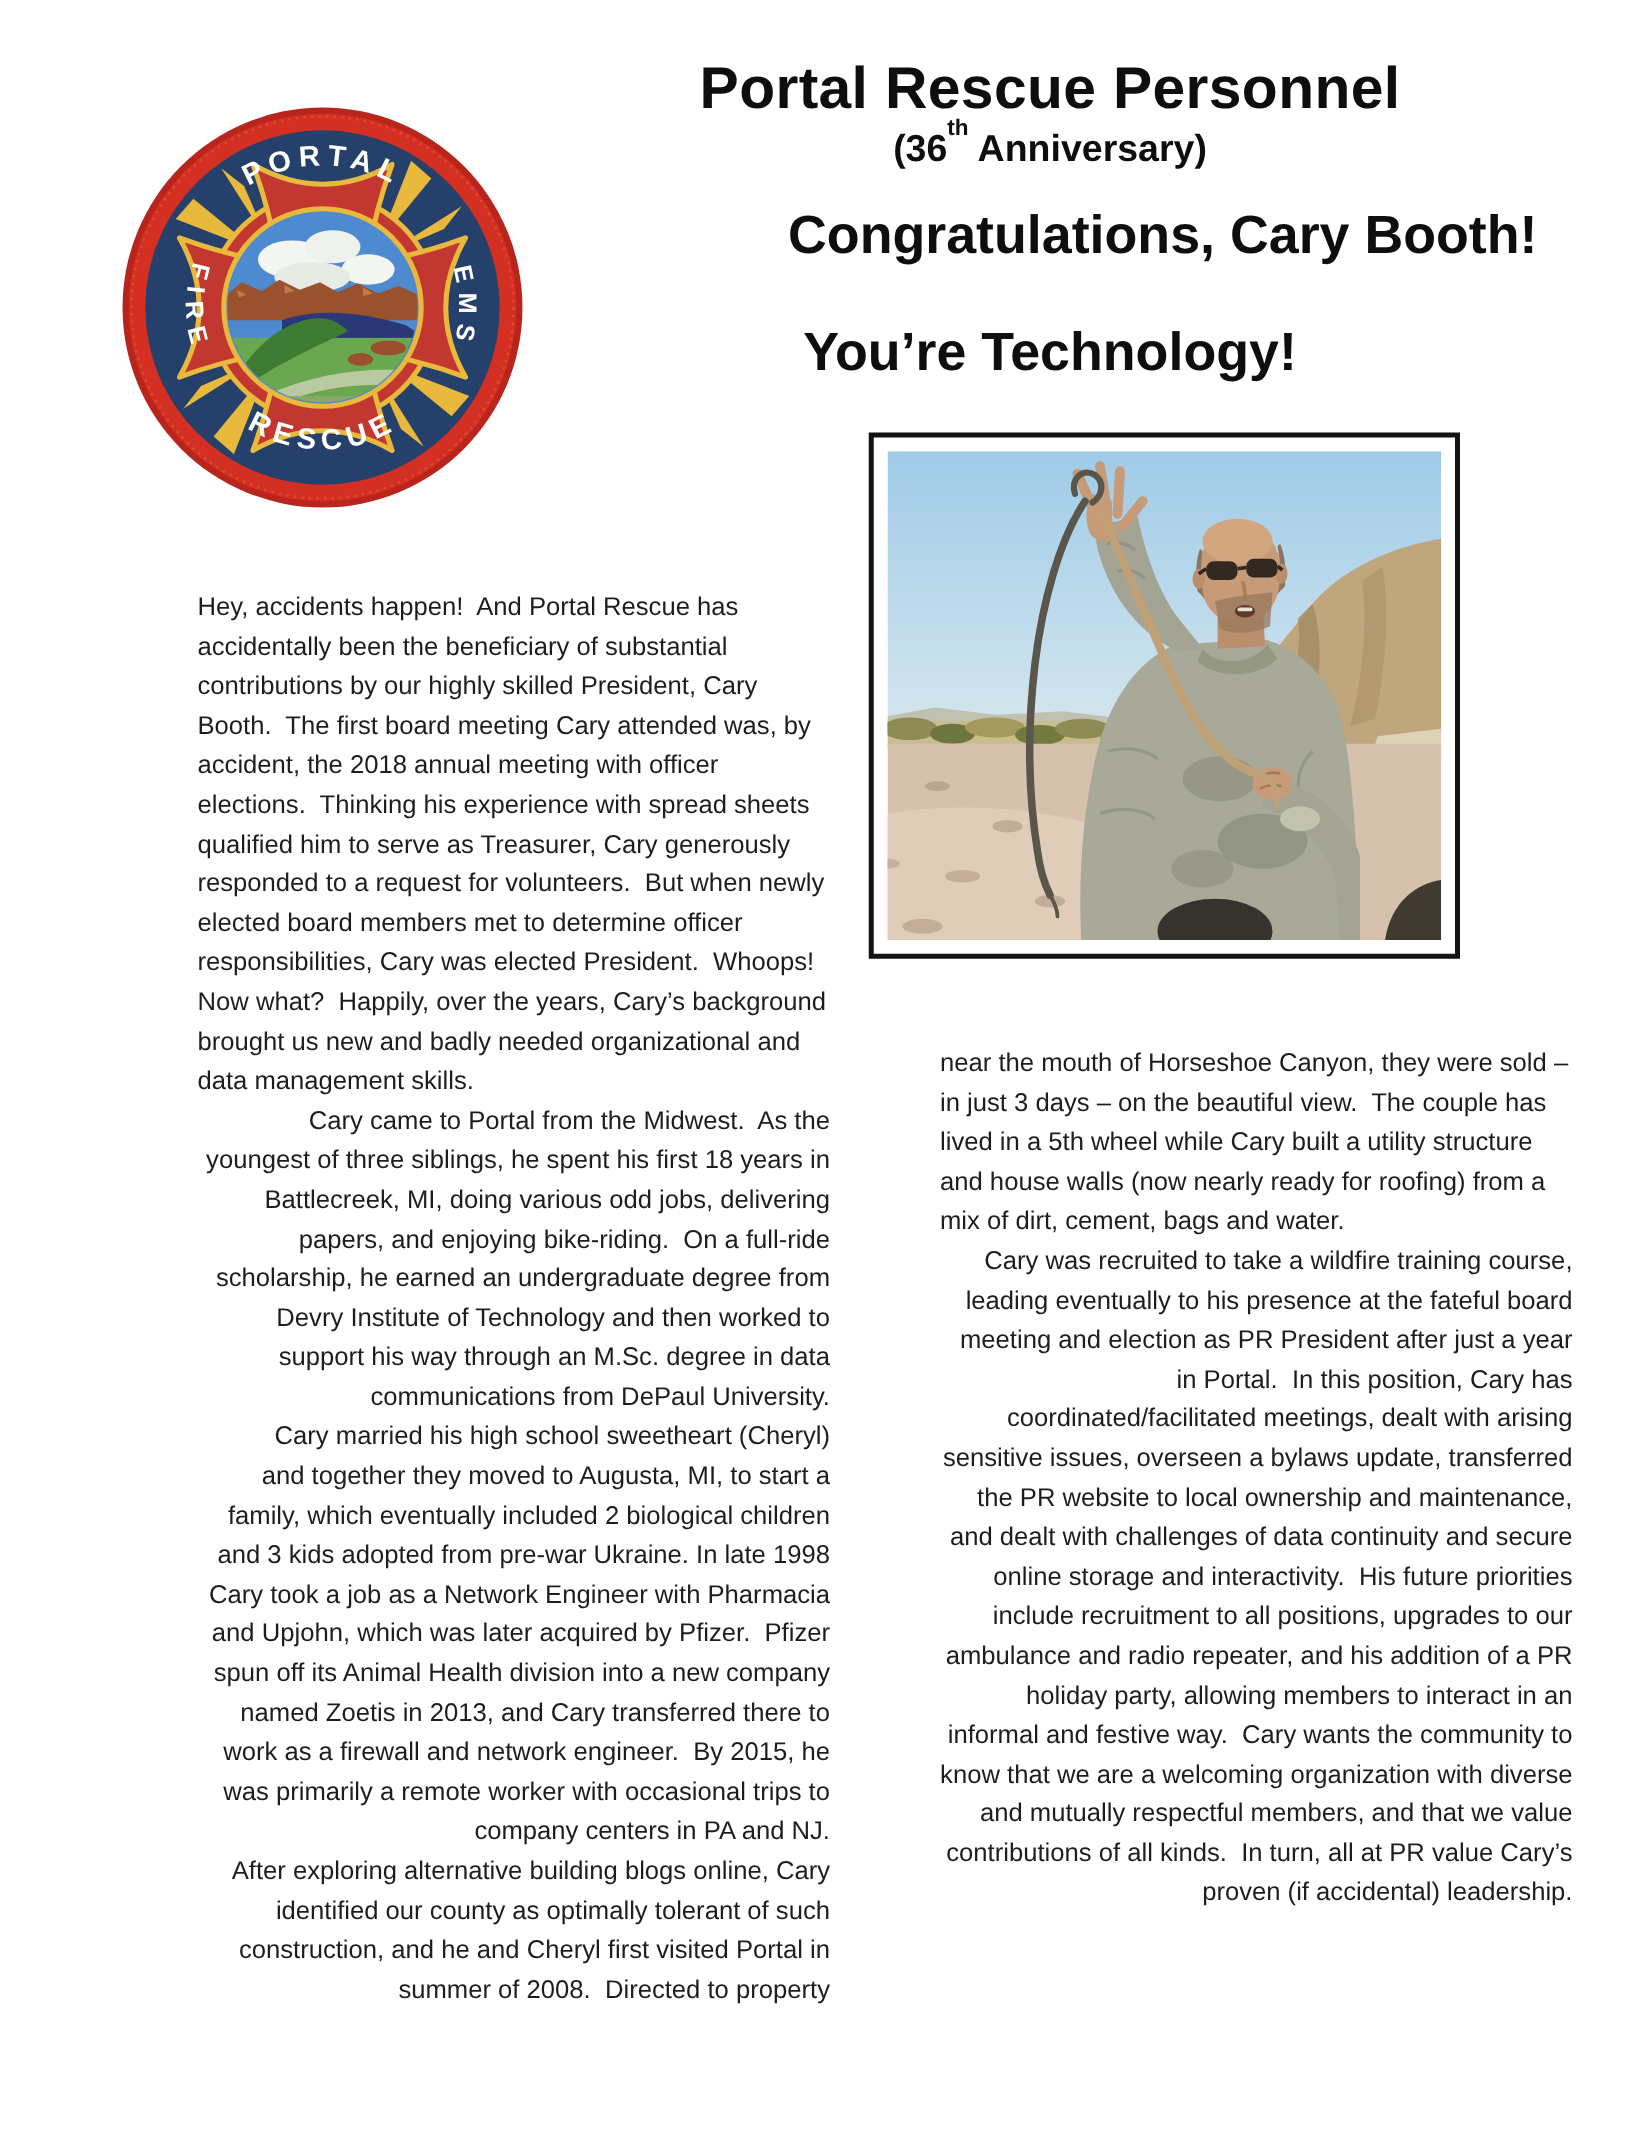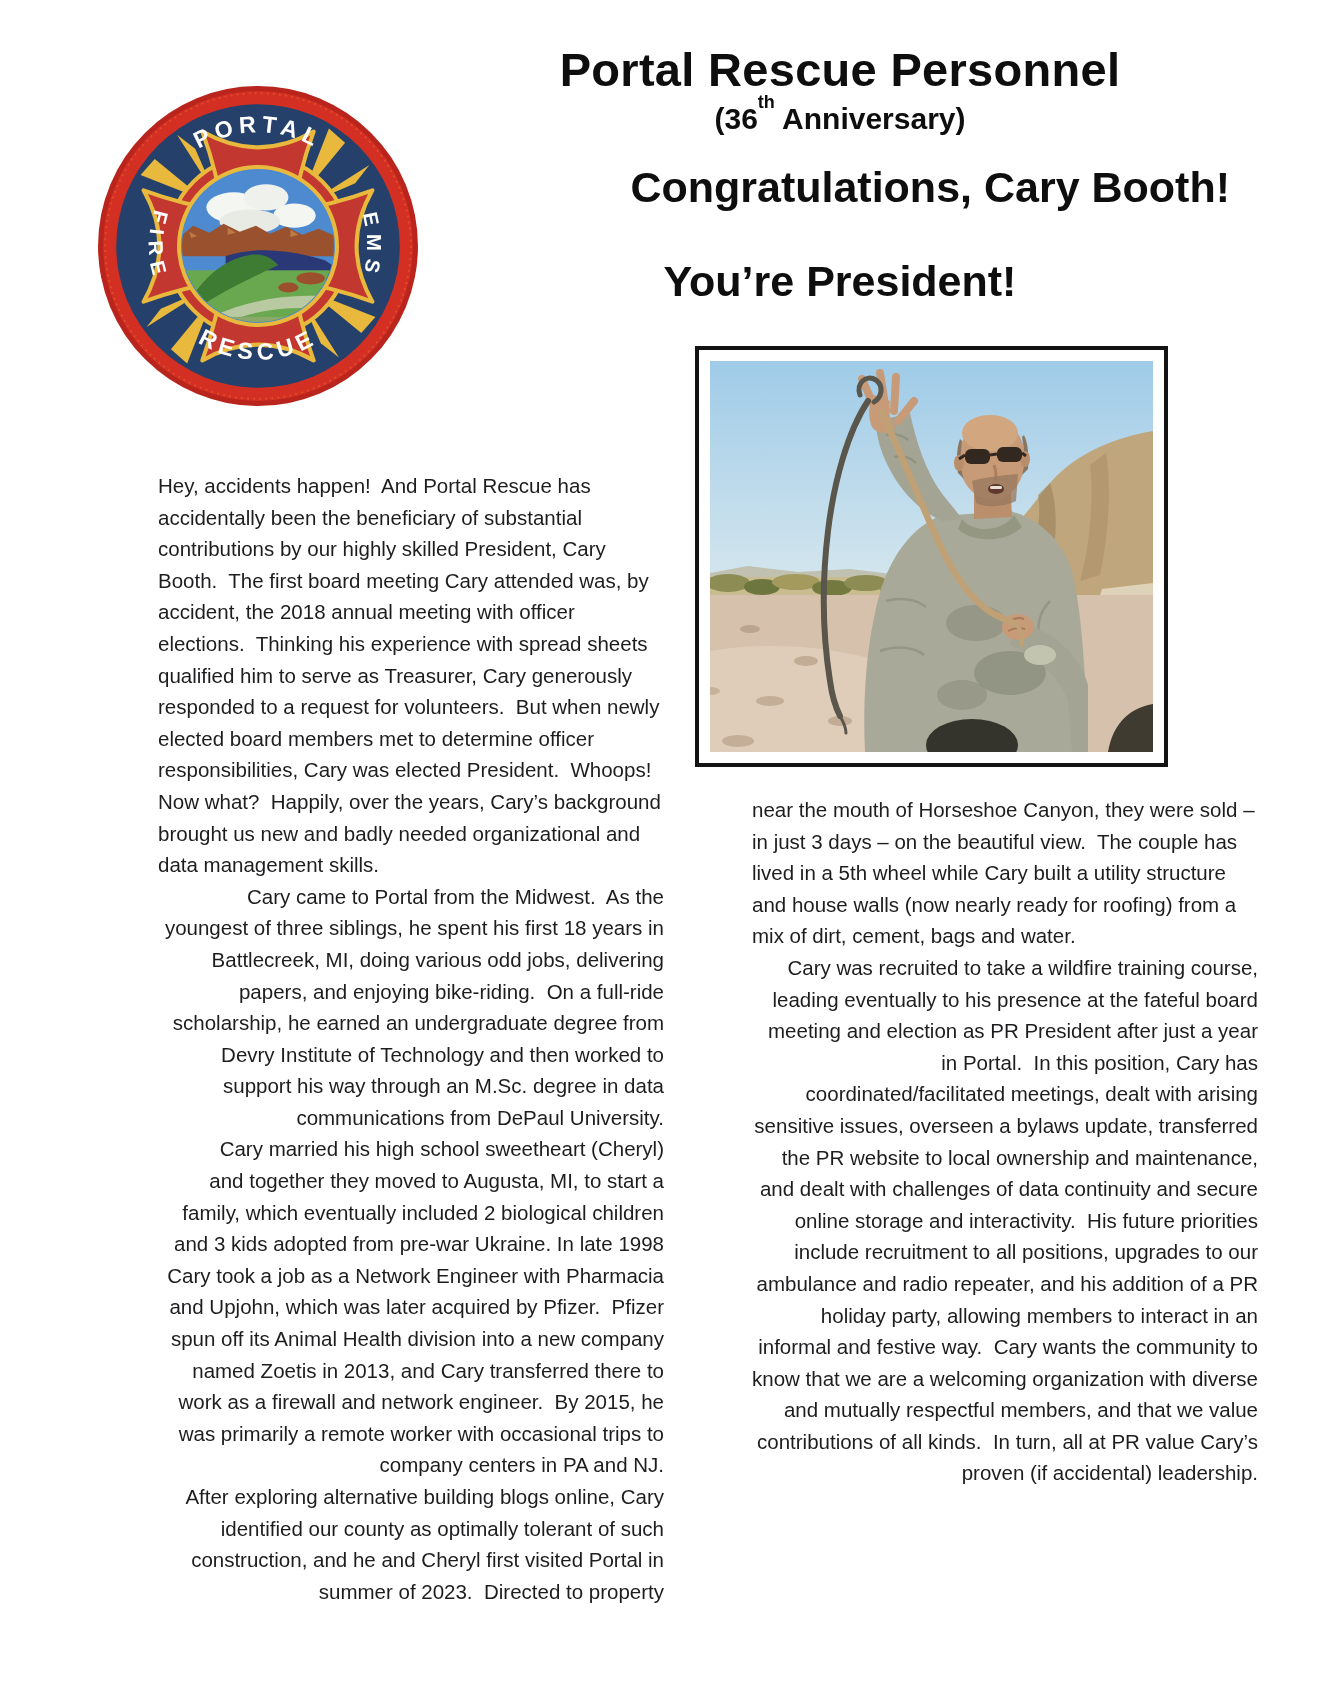--- a/index.html
+++ b/index.html
@@ -24,21 +24,21 @@
   
   .photo-frame{
     position:absolute;left:695px;top:346px;width:473px;height:421px;margin:0;
     box-sizing:border-box;border:4px solid #131313;background:#ffffff;padding:11px;
   }
   .photo-frame svg{display:block;width:443px;height:391px;}
 
   
   .col{position:absolute;font-size:20.5px;line-height:31.6px;color:#1d1d1f;margin-left:40px;}
   .col-left{left:118px;top:470px;width:506px;}
-  .col-right{left:712px;top:794px;width:506px;}
+  .col-right{left:712px;top:835px;width:506px;}
   .para{margin:0;white-space:pre-wrap;}
   .para.indent{text-indent:22px;text-align:right;}
 </style>
 </head>
 <body>
 
 <div id="page">
 
   <svg class="patch" viewBox="0 0 320 320" aria-hidden="true">
     <defs>
@@ -109,21 +109,21 @@
       <text font-size="20" letter-spacing="7">
         <textPath href="#arcRight" startOffset="50%" text-anchor="middle">EMS</textPath>
       </text>
     </g>
   </svg>
 
   <header>
     <div class="title">Portal Rescue Personnel</div>
     <div class="subtitle"><span>(36</span><sup>th</sup><span> Anniversary)</span></div>
     <div class="congrats">Congratulations, Cary Booth!</div>
-    <div class="president">You’re President!</div>
+    <div class="president">You’re Technology!</div>
   </header>
 
   <figure class="photo-frame">
     <svg viewBox="0 0 443 391" aria-hidden="true">
       <defs>
         <linearGradient id="skyGrad" x1="0" y1="0" x2="0" y2="1">
           <stop offset="0" stop-color="#9fcbe8"></stop>
           <stop offset="1" stop-color="#d6e7ee"></stop>
         </linearGradient>
       </defs>
@@ -221,20 +221,20 @@
 
       <ellipse cx="262" cy="384" rx="46" ry="26" fill="#35342c"></ellipse>
       <path d="M398,391 C403,360 423,346 443,343 L443,391 Z" fill="#3f3b31"></path>
     </svg>
   </figure>
 
   <div class="col col-left">
       <p class="para">Hey, accidents happen!  And Portal Rescue has accidentally been the beneficiary of substantial contributions by our highly skilled President, Cary Booth.  The first board meeting Cary attended was, by accident, the 2018 annual meeting with officer elections.  Thinking his experience with spread sheets qualified him to serve as Treasurer, Cary generously responded to a request for volunteers.  But when newly elected board members met to determine officer responsibilities, Cary was elected President.  Whoops!  Now what?  Happily, over the years, Cary’s background brought us new and badly needed organizational and data management skills.</p>
       <p class="para indent">Cary came to Portal from the Midwest.  As the youngest of three siblings, he spent his first 18 years in Battlecreek, MI, doing various odd jobs, delivering papers, and enjoying bike-riding.  On a full-ride scholarship, he earned an undergraduate degree from Devry Institute of Technology and then worked to support his way through an M.Sc. degree in data communications from DePaul University.</p>
       <p class="para indent">Cary married his high school sweetheart (Cheryl) and together they moved to Augusta, MI, to start a family, which eventually included 2 biological children and 3 kids adopted from pre-war Ukraine. In late 1998 Cary took a job as a Network Engineer with Pharmacia and Upjohn, which was later acquired by Pfizer.  Pfizer spun off its Animal Health division into a new company named Zoetis in 2013, and Cary transferred there to work as a firewall and network engineer.  By 2015, he was primarily a remote worker with occasional trips to company centers in PA and NJ.</p>
-      <p class="para indent">After exploring alternative building blogs online, Cary identified our county as optimally tolerant of such construction, and he and Cheryl first visited Portal in summer of 2023.  Directed to property</p>
+      <p class="para indent">After exploring alternative building blogs online, Cary identified our county as optimally tolerant of such construction, and he and Cheryl first visited Portal in summer of 2008.  Directed to property</p>
     </div>
   <div class="col col-right">
       <p class="para">near the mouth of Horseshoe Canyon, they were sold – in just 3 days – on the beautiful view.  The couple has lived in a 5th wheel while Cary built a utility structure and house walls (now nearly ready for roofing) from a mix of dirt, cement, bags and water.</p>
       <p class="para indent">Cary was recruited to take a wildfire training course, leading eventually to his presence at the fateful board meeting and election as PR President after just a year in Portal.  In this position, Cary has coordinated/facilitated meetings, dealt with arising sensitive issues, overseen a bylaws update, transferred the PR website to local ownership and maintenance, and dealt with challenges of data continuity and secure online storage and interactivity.  His future priorities include recruitment to all positions, upgrades to our ambulance and radio repeater, and his addition of a PR holiday party, allowing members to interact in an informal and festive way.  Cary wants the community to know that we are a welcoming organization with diverse and mutually respectful members, and that we value contributions of all kinds.  In turn, all at PR value Cary’s proven (if accidental) leadership.</p>
     </div>
 
 </div>
 
 </body></html>

